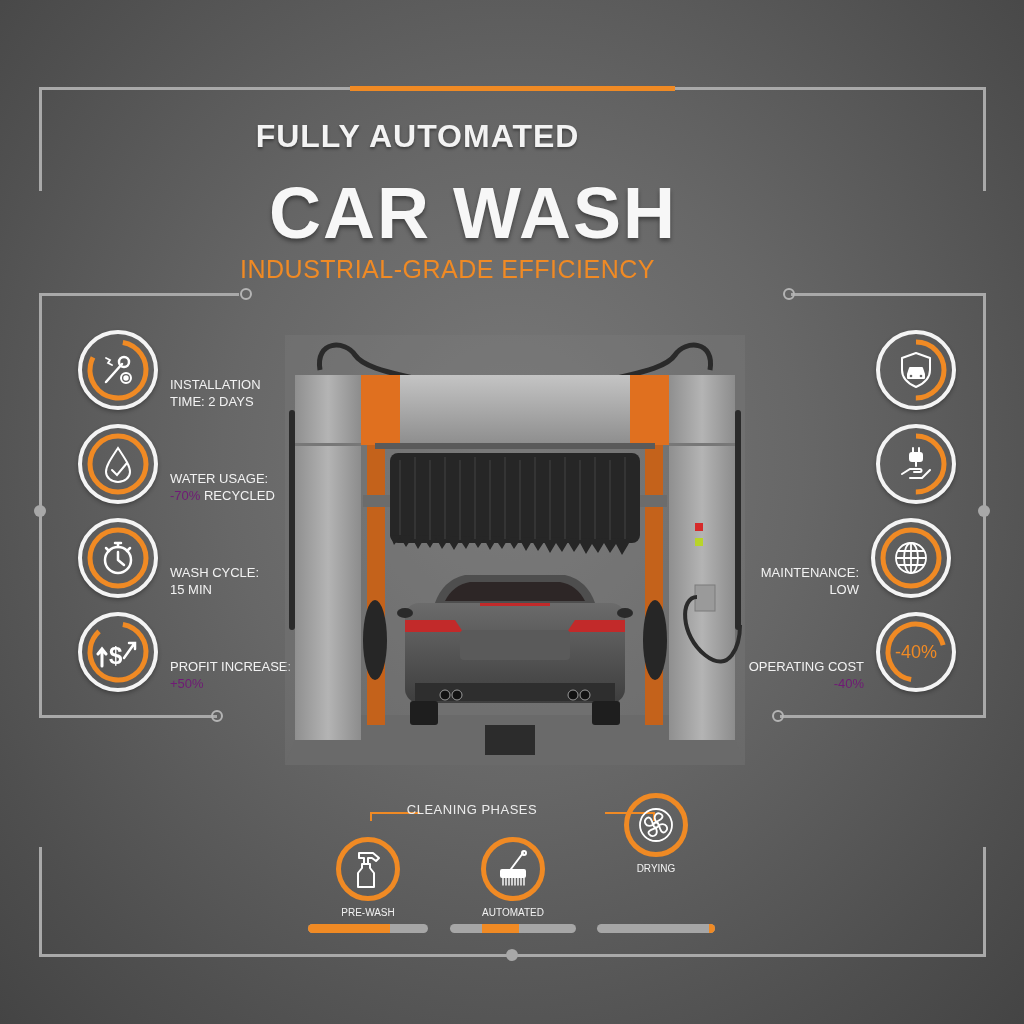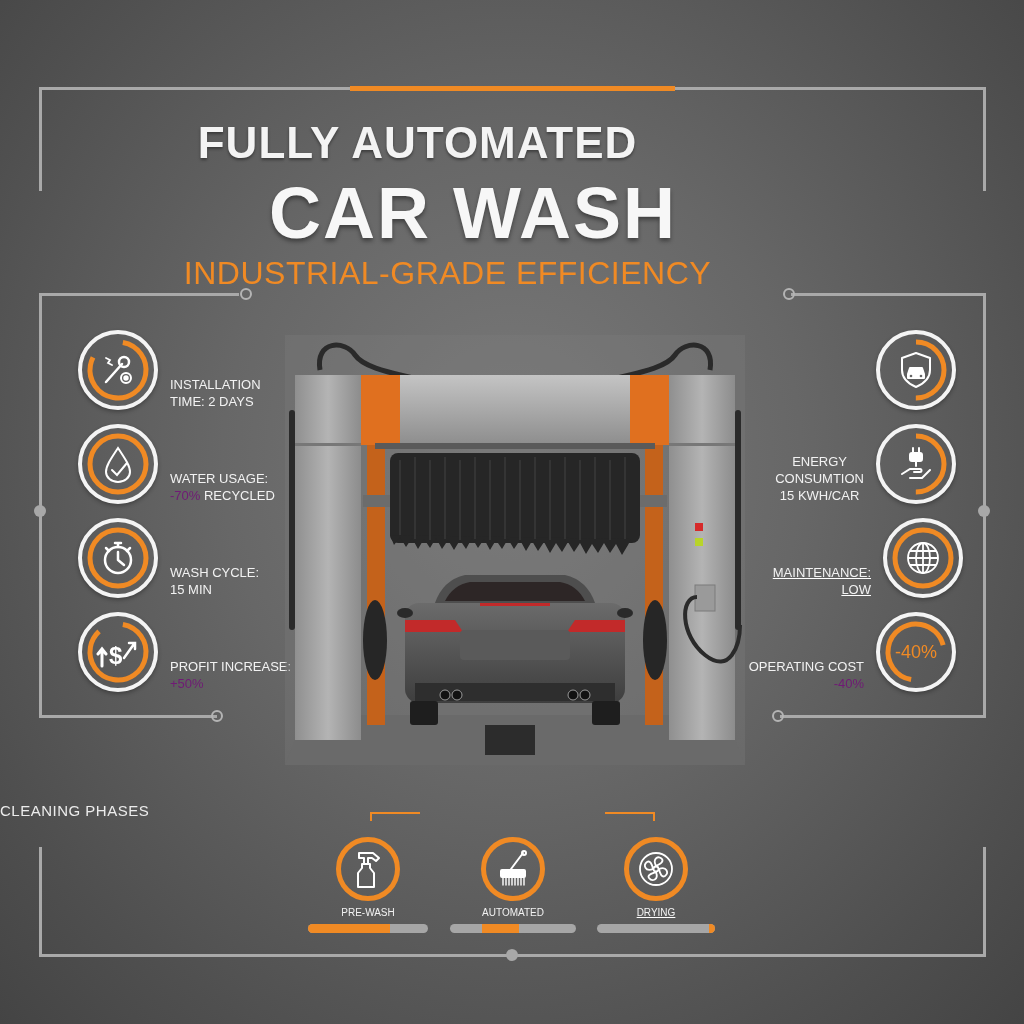--- a/index.html
+++ b/index.html
@@ -9,40 +9,40 @@
     font-family: "Liberation Sans", "DejaVu Sans", sans-serif;
     background:
       radial-gradient(ellipse at 50% 45%, #7a7a7a 0%, #676767 40%, #4f4f4f 80%, #444 100%);
     color: #fff;
   }
   .abs { position: absolute; }
   .line { position: absolute; background: #a9a9a9; }
   .node-ring { position: absolute; width: 12px; height: 12px; border: 2px solid #b4b4b4; border-radius: 50%; background: transparent; }
   .node-dot { position: absolute; width: 12px; height: 12px; border-radius: 50%; background: #a8a8a8; }
 
-  .title1 { position: absolute; left: 0; width: 835px; top: 118px; text-align: center; font-size: 44px; font-weight: 700; letter-spacing: 1px; color: #f3f3f3; text-shadow: 0 2px 3px rgba(0,0,0,0.4); }
+  .title1 { position: absolute; left: 0; width: 835px; top: 118px; text-align: center; font-size: 32px; font-weight: 700; letter-spacing: 1px; color: #f3f3f3; text-shadow: 0 2px 3px rgba(0,0,0,0.4); }
   .title2 { position: absolute; left: 0; width: 946px; top: 172px; text-align: center; font-size: 72px; font-weight: 700; letter-spacing: 2px; color: #f7f7f7; text-shadow: 0 3px 4px rgba(0,0,0,0.4); }
-  .subtitle { position: absolute; left: 0; width: 895px; top: 255px; text-align: center; font-size: 32px; color: #f08a24; letter-spacing: 0.5px; }
+  .subtitle { position: absolute; left: 0; width: 895px; top: 255px; text-align: center; font-size: 25px; color: #f08a24; letter-spacing: 0.5px; }
 
   .stat { position: absolute; display: flex; align-items: flex-end; gap: 12px; }
   .stat-circle { position: relative; width: 80px; height: 80px; border-radius: 50%; border: 4px solid #f4f4f4; flex: 0 0 80px; box-shadow: 0 2px 4px rgba(0,0,0,0.3); }
   .stat-circle svg.ring { position: absolute; left: 0; top: 0; }
   .stat-circle .icon { position: absolute; left: 50%; top: 50%; transform: translate(-50%,-50%); }
   .stat-text { font-size: 13px; line-height: 17px; color: #f2f2f2; text-transform: uppercase; }
   .stat-text .acc { color: #701a75; }
   .right .stat-text { text-align: right; }
 
   .phase { position: absolute; width: 140px; text-align: center; }
   .phase-circle { width: 64px; height: 64px; margin: 0 auto; border-radius: 50%; border: 5px solid #f08a24; position: relative; }
   .phase-circle svg { position: absolute; left: 50%; top: 50%; transform: translate(-50%,-50%); }
   .phase-label { margin-top: 6px; font-size: 10px; color: #f2f2f2; }
   .phase-bar { position: absolute; height: 9px; border-radius: 5px; background: #a6a6a6; overflow: hidden; }
   .phase-bar .fill { position: absolute; top: 0; height: 9px; background: #f08a24; }
 
-  .phases-title { position: absolute; top: 802px; left: 0; width: 944px; font-size: 15px; color: #ececec; letter-spacing: 0.5px; }
+  .phases-title { position: absolute; top: 802px; left: 0; width: 944px; text-align: center; font-size: 13px; color: #ececec; letter-spacing: 0.5px; }
 </style>
 </head>
 <body>
 
 <div>
   <div class="line" style="left:40px; top:87px; width:946px; height:3px;"></div>
   <div class="abs" style="left:350px; top:86px; width:325px; height:5px; background:#f08a24;"></div>
   <div class="line" style="left:39px; top:87px; width:3px; height:104px;"></div>
   <div class="line" style="left:983px; top:87px; width:3px; height:104px;"></div>
 </div>
@@ -157,39 +157,34 @@
       <svg class="icon" width="40" height="40" viewBox="0 0 40 40" fill="none" stroke="#fff" stroke-width="2" stroke-linejoin="round">
         <path d="M20 3 L34 8 V20 C34 29 27 34 20 37 C13 34 6 29 6 20 V8 Z"></path>
           <path d="M12 24 l2 -6 h12 l2 6 v4 h-16 z" fill="#fff"></path>
           <circle cx="15" cy="26" r="1.3" fill="#666" stroke="none"></circle>
           <circle cx="25" cy="26" r="1.3" fill="#666" stroke="none"></circle>
       </svg>
     </div>
   </div>
 
   <div class="stat" style="right:68px; top:424px;">
-    <div class="stat-text" style="text-align:center;">
-      <div>ENERGY</div>
-      <div>CONSUMTION</div>
-      <div>15 KWH/CAR</div>
-    </div>
     <div class="stat-circle">
       <svg class="ring" width="72" height="72" viewBox="0 0 72 72">
           <circle cx="36" cy="36" r="28" fill="none" stroke="#f08a24" stroke-width="5" stroke-dasharray="88 176" transform="rotate(-90 36 36)"></circle>
         </svg>
       <svg class="icon" width="40" height="40" viewBox="0 0 40 40" fill="none" stroke="#fff" stroke-width="2" stroke-linecap="round">
         <path d="M17 4 v5 M23 4 v5"></path>
           <rect x="14" y="9" width="12" height="8" rx="2" fill="#fff"></rect>
           <path d="M20 17 v5"></path>
           <path d="M6 30 l8 -5 h10 c2 0 2 3 0 3 h-6 M14 34 h12 l8 -8"></path>
       </svg>
     </div>
   </div>
 
-  <div class="stat" style="right:61px; top:518px;text-decoration:underline;">
+  <div class="stat" style="right:73px; top:518px;">
     <div class="stat-text">
       <div>MAINTENANCE:</div>
       <div>LOW</div>
     </div>
     <div class="stat-circle">
       <svg class="ring" width="72" height="72" viewBox="0 0 72 72">
           <circle cx="36" cy="36" r="28" fill="none" stroke="#f08a24" stroke-width="5"></circle>
         </svg>
       <svg class="icon" width="36" height="36" viewBox="0 0 36 36" fill="none" stroke="#fff" stroke-width="1.8">
         <circle cx="18" cy="18" r="15"></circle>
@@ -321,21 +316,21 @@
           <rect x="6" y="21" width="24" height="7" rx="1" fill="#fff"></rect>
           <path d="M8 29 v7 M11 29 v7 M14 29 v7 M17 29 v7 M20 29 v7 M23 29 v7 M26 29 v7 M29 29 v7" stroke-width="1.4"></path>
       </svg>
     </div>
     <div class="phase-label">AUTOMATED</div>
   </div>
   <div class="phase-bar" style="left:450px; top:924px; width:126px;">
     <div class="fill" style="left:25%; width:30%;"></div>
   </div>
 
-  <div class="phase" style="left:586px; top:837px;text-decoration:underline;">
+  <div class="phase" style="left:586px; top:793px;">
     <div class="phase-circle">
       <svg width="38" height="38" viewBox="0 0 38 38" fill="none" stroke="#fff" stroke-width="1.8">
         <circle cx="19" cy="19" r="16"></circle>
           <circle cx="19" cy="19" r="2.5"></circle>
         <path d="M19 16 C15 8 22 5 25 9 C27 12 23 14 19 16Z"></path>
         <path d="M22 19 C30 16 32 23 28 26 C25 28 23 24 22 19Z"></path>
         <path d="M19 22 C22 30 15 32 12 28 C10 25 14 24 19 22Z"></path>
         <path d="M16 19 C8 22 6 15 10 12 C13 10 15 14 16 19Z"></path>
       </svg>
     </div>

